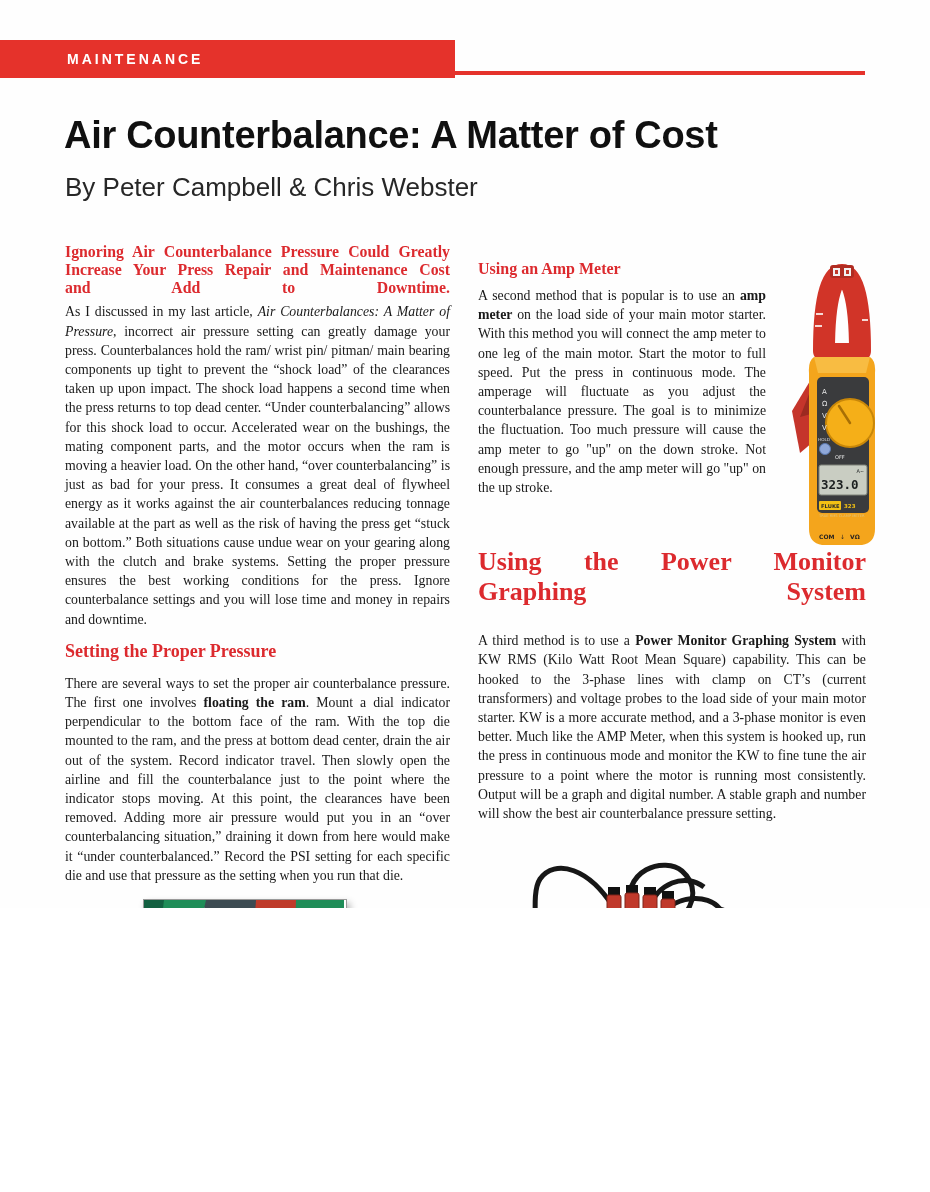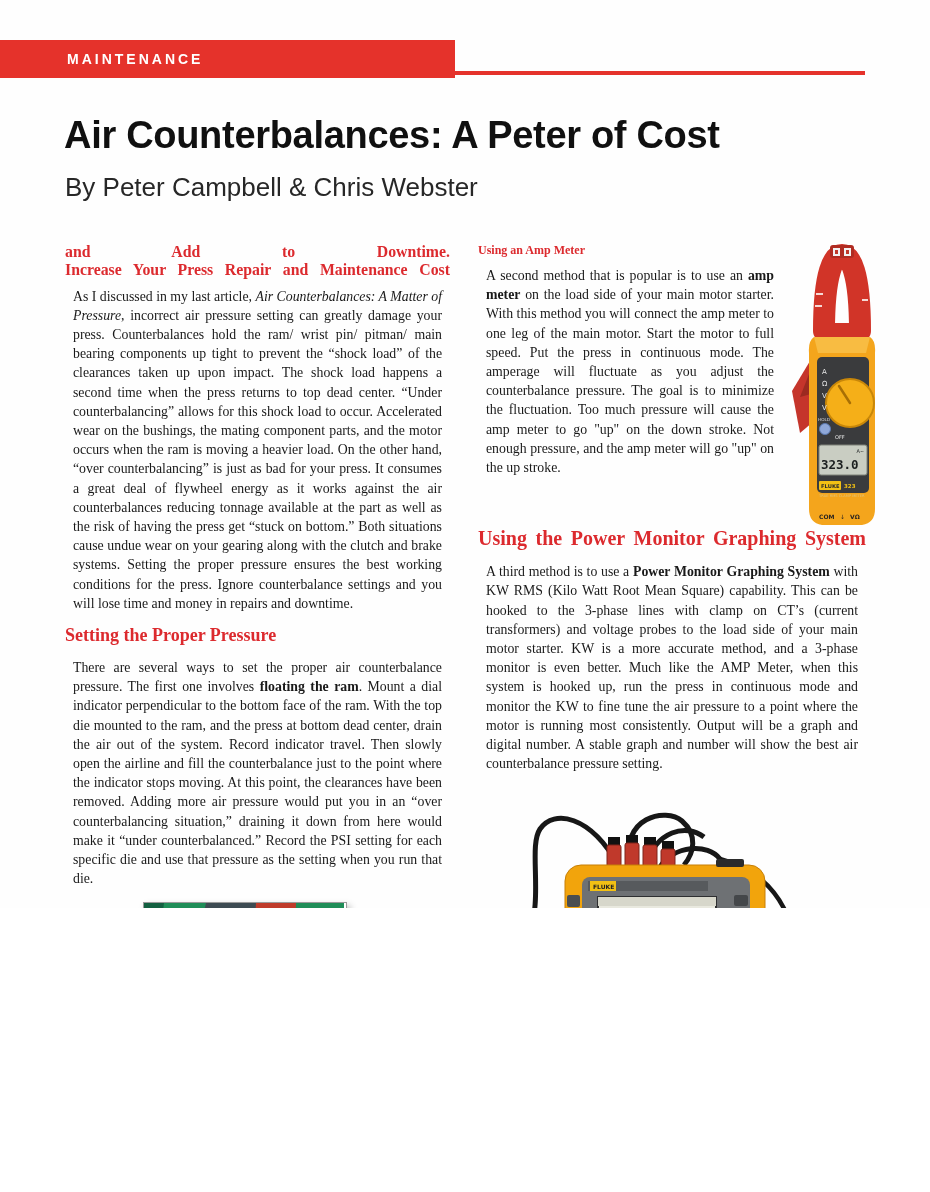--- a/index.html
+++ b/index.html
@@ -20,24 +20,24 @@
   
   .col{position:absolute;top:243px;}
   .col-left{left:65px;width:385px;}
   .col-right{left:478px;width:388px;}
 
   .h-red{color:#dc2a2e;font-weight:bold;margin:0;}
   .h-intro{font-size:15.8px;line-height:17.8px;margin-bottom:6px;}
   .jline{text-align:justify;text-align-last:justify;}
   .jlast{text-align:left;}
   .h-sub{font-size:18px;margin:12px 0 12px 0;}
-  .h-amp{font-size:12px;margin:0 0 8px 0;}
-  .h-power{font-size:20px;margin:50px 0 12px 0;text-align:justify;text-align-last:justify;}
-
-  p.body{font-size:13.8px;line-height:19.2px;text-align:justify;margin:8px;}
+  .h-amp{font-size:16px;margin:17px 0 8px 0;}
+  .h-power{font-size:26px;margin:50px 0 24px 0;text-align:justify;text-align-last:justify;}
+
+  p.body{font-size:13.8px;line-height:19.2px;text-align:justify;margin:0;}
   .it{font-style:italic;}
   .bd{font-weight:bold;}
 
   
   .press-fig{margin:14px 0 0 78px;width:202px;height:178px;background:#ffffff;
     border:1px solid #9a9a9a;box-shadow:3px 4px 7px rgba(0,0,0,0.3);}
   .press-fig svg{display:block;width:200px;height:176px;}
   .up-arrow{display:block;margin:12px 0 0 157px;width:44px;height:46px;}
 
   
@@ -59,27 +59,28 @@
 </head>
 <body>
 
 <div class="page">
 
   <div class="banner">
     <span>MAINTENANCE</span>
   </div>
   <div class="banner-rule"></div>
 
-  <h1 class="title">Air Counterbalances: A Peter of Cost</h1>
+  <h1 class="title">Air Counterbalance: A Matter of Cost</h1>
   <div class="byline">By Peter Campbell &amp; Chris Webster</div>
 
   <div class="col col-left">
     <div class="h-red h-intro">
+      <div class="jline">Ignoring Air Counterbalance Pressure Could Greatly</div>
+      <div class="jline">Increase Your Press Repair and Maintenance Cost</div>
       <div class="jline jlast">and Add to Downtime.</div>
-      <div class="jline">Increase Your Press Repair and Maintenance Cost</div>
     </div>
     <p class="body"><span>As I discussed in my last article, </span><span class="it">Air Counterbalances: A Matter of Pressure</span><span>, incorrect air pressure setting can greatly damage your press. Counterbalances hold the ram/ wrist pin/ pitman/ main bearing components up tight to prevent the “shock load” of the clearances taken up upon impact. The shock load happens a second time when the press returns to top dead center. “Under counterbalancing” allows for this shock load to occur. Accelerated wear on the bushings, the mating component parts, and the motor occurs when the ram is moving a heavier load. On the other hand, “over counterbalancing” is just as bad for your press. It consumes a great deal of flywheel energy as it works against the air counterbalances reducing tonnage available at the part as well as the risk of having the press get “stuck on bottom.”  Both situations cause undue wear on your gearing along with the clutch and brake systems. Setting the proper pressure ensures the best working conditions for the press. Ignore counterbalance settings and you will lose time and money in repairs and downtime.</span></p>
 
     <h2 class="h-red h-sub">Setting the Proper Pressure</h2>
     <p class="body"><span>There are several ways to set the proper air counterbalance pressure. The first one involves </span><span class="bd">floating the ram</span><span>. Mount a dial indicator perpendicular to the bottom face of the ram. With the top die mounted to the ram, and the press at bottom dead center, drain the air out of the system. Record indicator travel. Then slowly open the airline and fill the counterbalance just to the point where the indicator stops moving. At this point, the clearances have been removed. Adding more air pressure would put you in an “over counterbalancing situation,” draining it down from here would make it “under counterbalanced.”  Record the PSI setting for each specific die and use that pressure as the setting when you run that die.</span></p>
 
     <figure class="press-fig" style="margin-top:14px;margin-bottom:0;">
       <svg viewBox="0 0 200 176" aria-hidden="true">
         <rect width="200" height="176" fill="#f3f2ea"></rect>
         <polygon points="58,0 150,0 146,12 62,14" fill="#3d4b52"></polygon>

